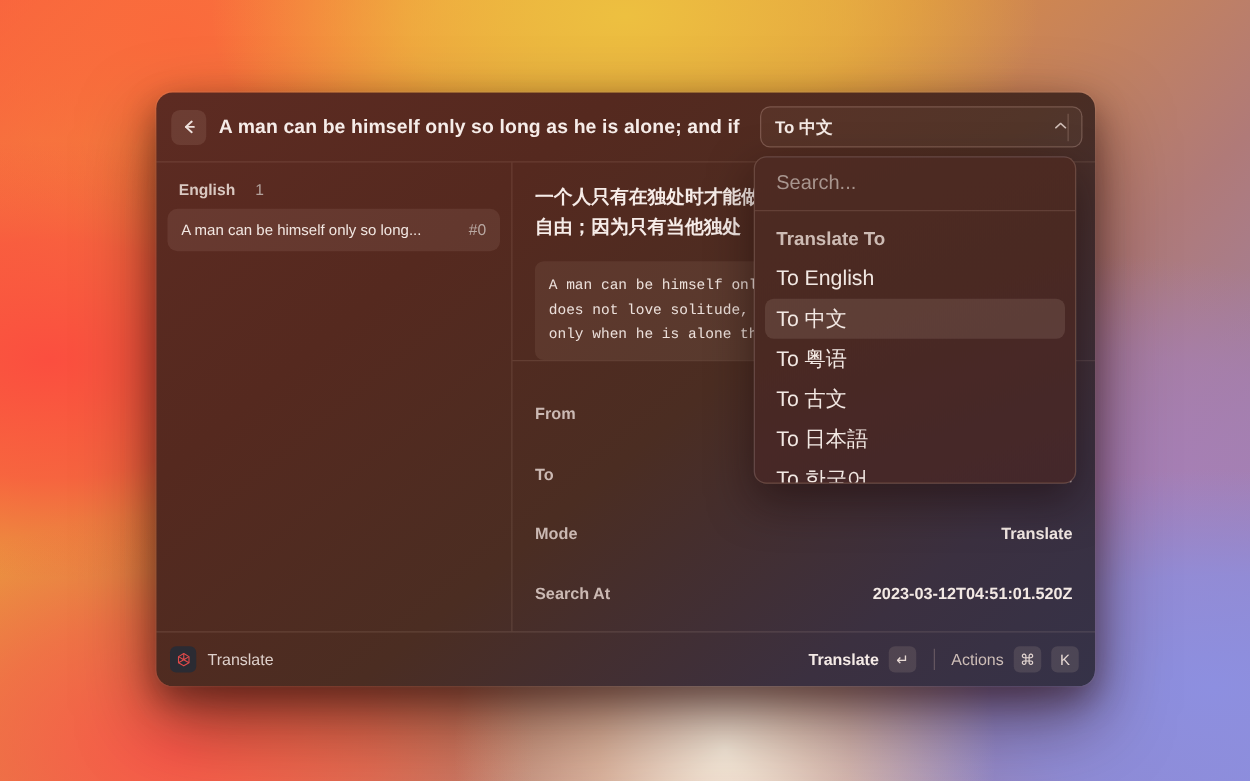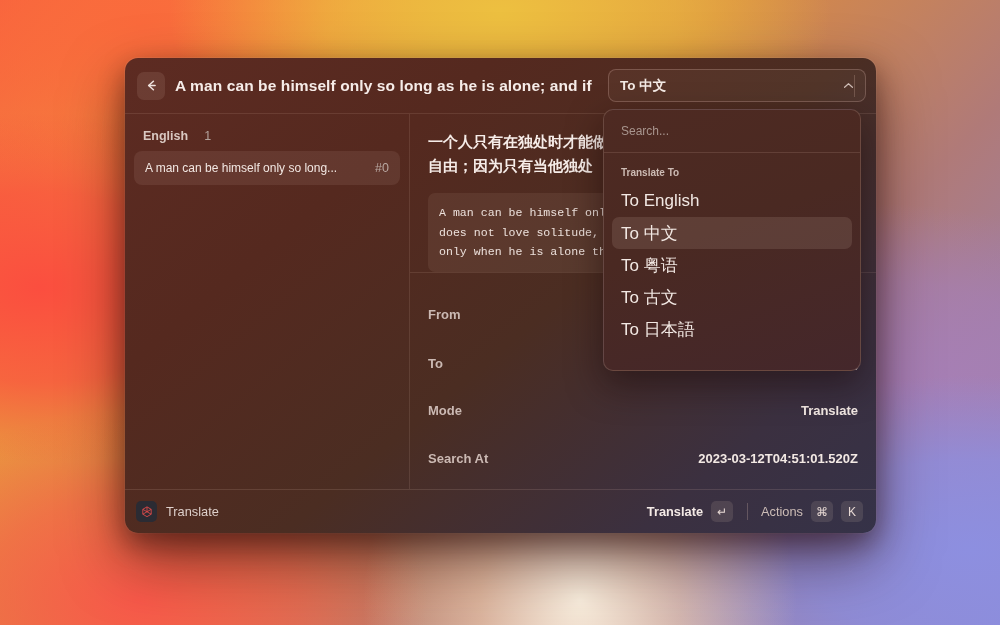--- a/index.html
+++ b/index.html
@@ -28,21 +28,21 @@
       radial-gradient(ellipse 40% 42% at 14% 96%, #f9594a 0%, rgba(249,89,74,0.55) 40%, rgba(249,89,74,0) 72%),
       radial-gradient(ellipse 46% 40% at 50% 2%, #edc040 0%, rgba(237,192,64,0.6) 38%, rgba(237,192,64,0) 72%),
       radial-gradient(ellipse 40% 38% at 14% 4%, #fa6a3c 0%, rgba(250,106,60,0.5) 42%, rgba(250,106,60,0) 74%),
       linear-gradient(135deg, #f8603f 0%, #ee9b3e 22%, #d98a43 45%, #b07a78 68%, #8b86cf 100%);
   }
 
   
   #window {
     position: absolute;
     left: 125px;
-    top: 58px;
+    top: 74px;
     width: 751px;
     height: 475px;
     border-radius: 13px;
     background: linear-gradient(140deg, #5d2b22 0%, #55291f 28%, #4b2d22 55%, #3b3040 82%, #353248 100%);
     box-shadow:
       0 26px 60px rgba(40,10,10,0.55),
       0 10px 26px rgba(30,8,8,0.40),
       0 0 0 1px rgba(255,225,210,0.10);
     overflow: hidden;
     display: flex;
@@ -265,26 +265,26 @@
     box-shadow: 0 14px 34px rgba(25,8,8,0.50);
     z-index: 25;
     overflow: hidden;
   }
   #dd-search {
     height: 43px;
     display: flex; align-items: center;
     padding: 0 17px;
     border-bottom: 1px solid rgba(255,220,200,0.13);
     color: #a8958e;
-    font-size: 12px;
+    font-size: 16px;
     cursor: text;
   }
   #dd-section {
     color: #cdbbb4;
-    font-size: 10px;
+    font-size: 15px;
     font-weight: 700;
     padding: 14px 17px 7px 17px;
   }
   #dd-list { padding: 0 8px; }
   .dd-item {
     height: 32px;
     display: flex; align-items: center;
     padding: 0 9px;
     border-radius: 7px;
     color: #f2e8e3;
@@ -391,16 +391,17 @@
 
   <div id="dd-menu">
     <div id="dd-search">Search...</div>
     <div id="dd-section">Translate To</div>
     <div id="dd-list">
       <div class="dd-item">To English</div>
       <div class="dd-item sel">To 中文</div>
       <div class="dd-item">To 粤语</div>
       <div class="dd-item">To 古文</div>
       <div class="dd-item">To 日本語</div>
+      <div class="dd-item">To 한국어</div>
     </div>
   </div>
 
 </div>
 
 </body></html>

